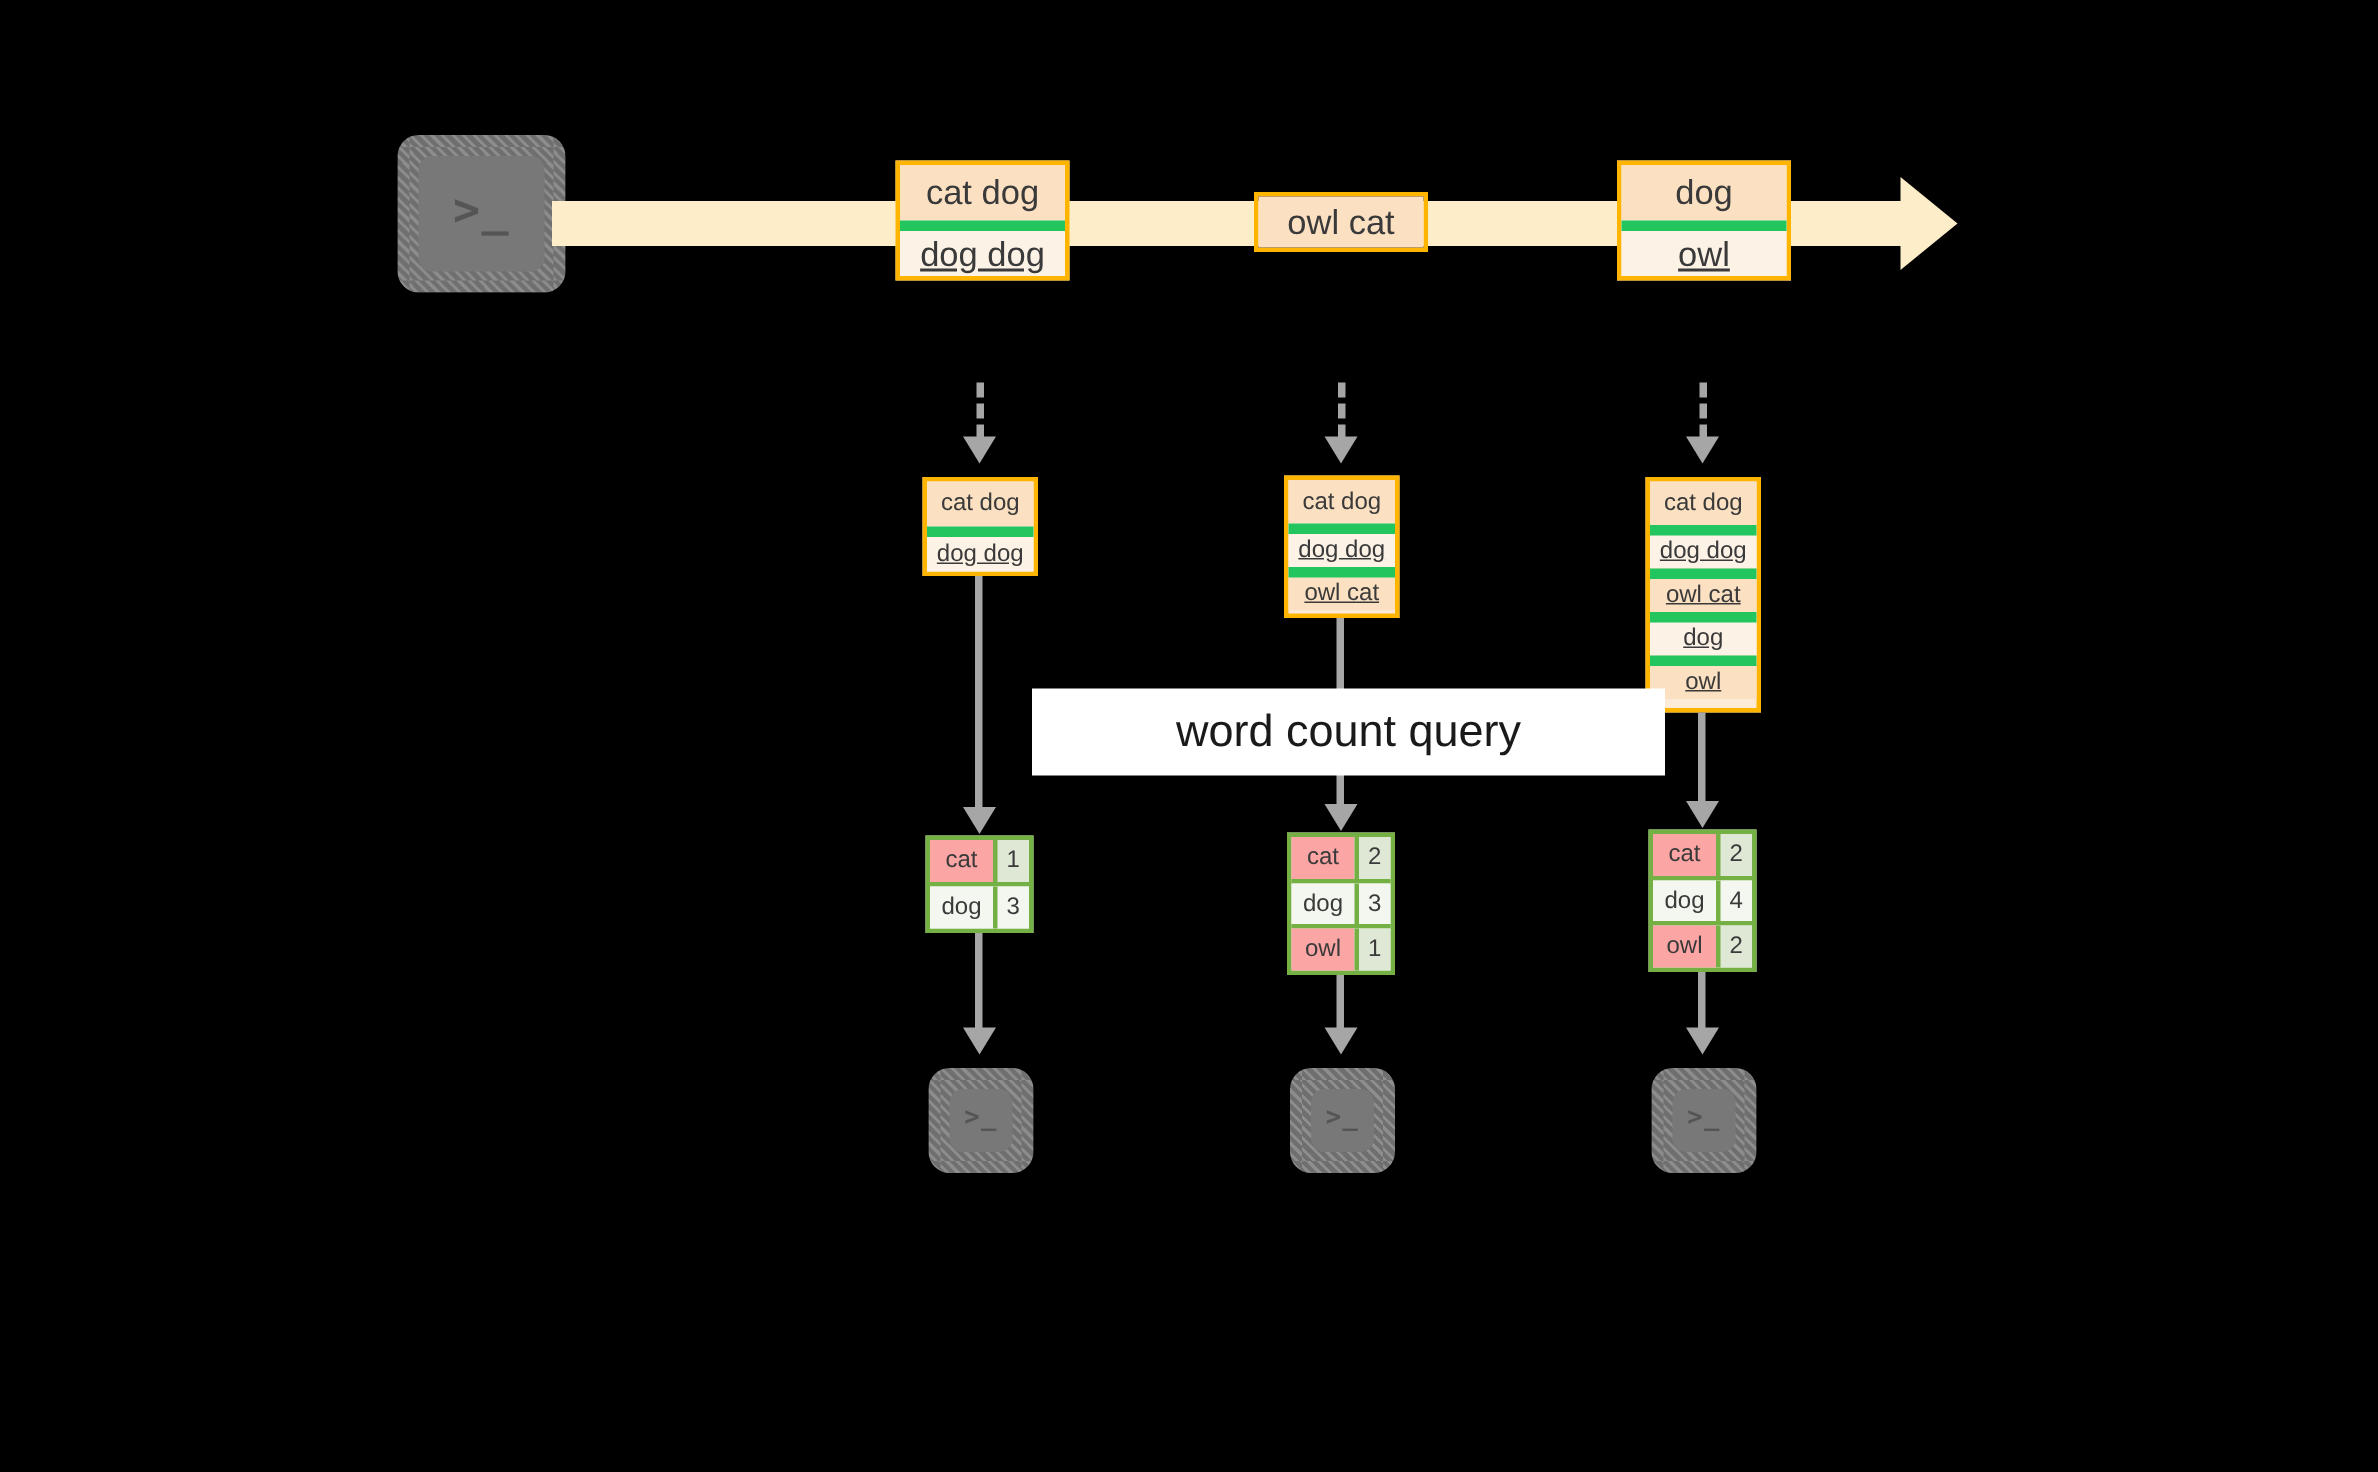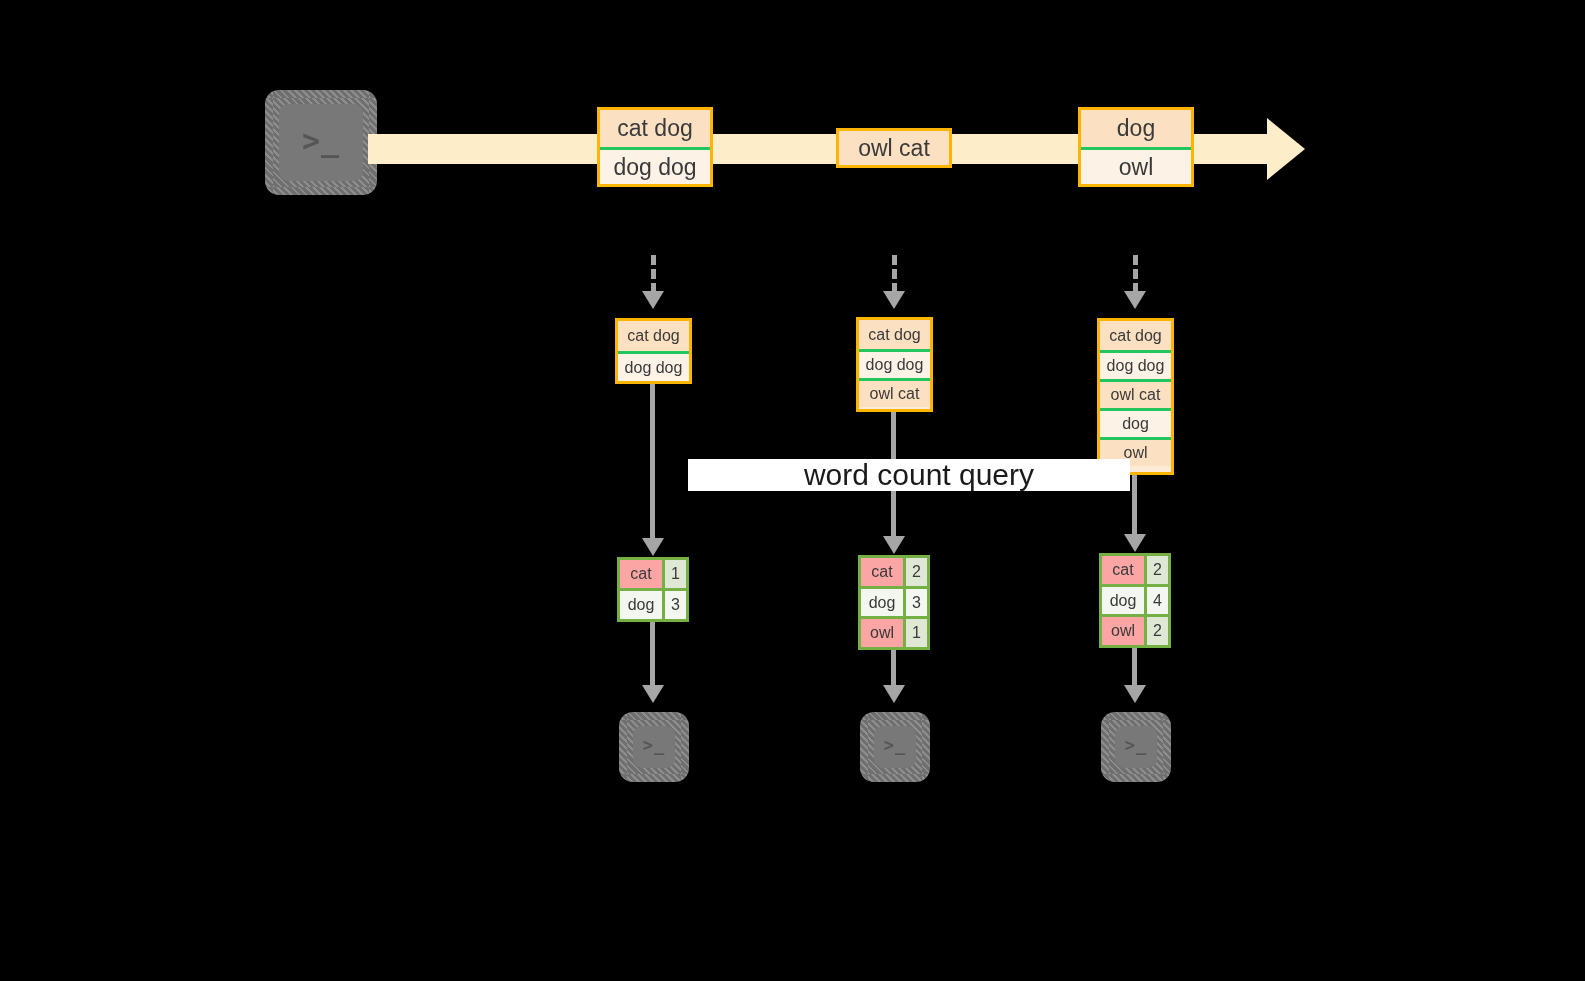--- a/index.html
+++ b/index.html
@@ -73,21 +73,21 @@
   .evrow {
     box-sizing: border-box;
     display: flex;
     align-items: center;
     justify-content: center;
     color: #3a3a3a;
     white-space: nowrap;
   }
   .evrow.odd  { background: #fbe0c2; }
   .evrow.even { background: #fdf2e6; }
-  .evrow + .evrow { border-top: 3px solid #22c55e; }
+  .evrow + .evrow { border-top: 7px solid #22c55e; text-decoration: underline; }
 
   
   .resbox {
     position: absolute;
     box-sizing: border-box;
     border: 3px solid #74b043;
     background: #eef3e8;
     display: flex;
     flex-direction: column;
   }
@@ -265,17 +265,17 @@
 
   <div class="vline" style="left:1132px; top:648px; width:5px; height:39px;"></div>
   <div class="vhead" style="left:1124px; top:685px;"></div>
 
   <div class="terminal" style="left:1101px; top:712px; width:70px; height:70px;">
     <div class="terminal-inner">
       <span class="terminal-glyph" style="font-size:17px;">&gt;_</span>
     </div>
   </div>
 
-  <div class="query-label" style="left:688px; top:459px; width:422px; height:32px; font-size:30px;padding-left:20px;">
+  <div class="query-label" style="left:688px; top:459px; width:422px; height:58px; font-size:30px;">
     <span>word count query</span>
   </div>
 
 </div>
 
 </body></html>

